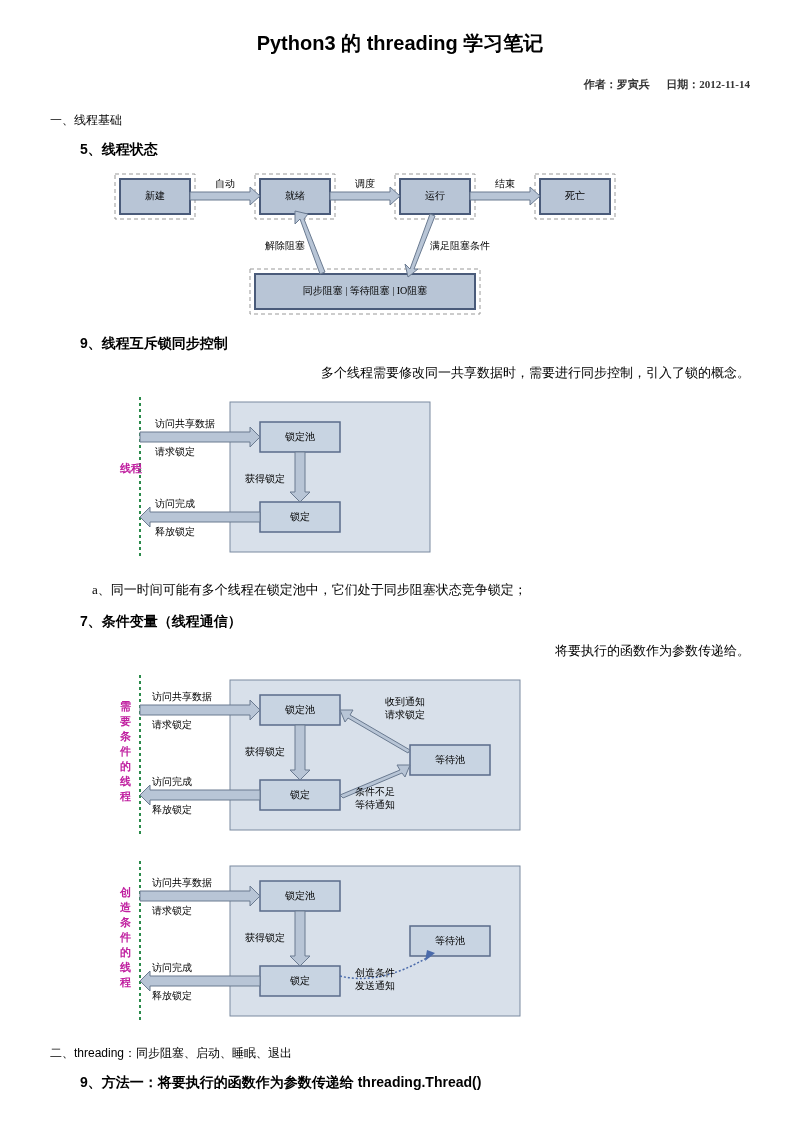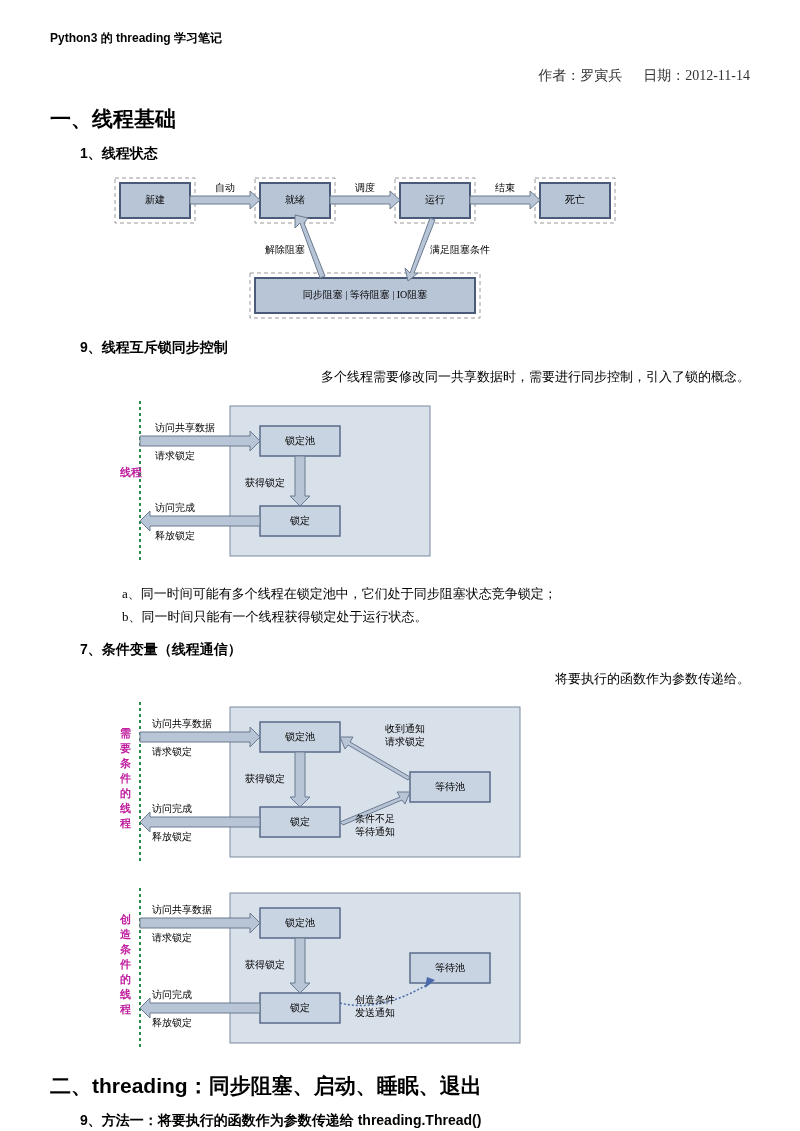--- a/index.html
+++ b/index.html
@@ -4,51 +4,53 @@
 <style>
 body {
   font-family: "SimSun", "宋体", serif;
   margin: 0;
   padding: 30px 50px;
   width: 700px;
   background: white;
   font-size: 13px;
 }
 .title {
-  font-size: 12px;
+  text-align: center;
+  font-size: 20px;
   font-weight: bold;
   font-family: "Microsoft YaHei", sans-serif;
   margin-bottom: 20px;
 }
 .meta {
   text-align: right;
-  font-size: 14px;
+  font-size: 11px;
   color: #333;
   margin-bottom: 20px;
+  font-weight: bold;
 }
 h1 {
-  font-size: 21px;
-  font-weight: bold;
+  font-size: 12px;
+  font-weight: normal;
   font-family: "SimHei", "Microsoft YaHei", sans-serif;
   margin: 15px 0 10px 0;
 }
 h2 {
   font-size: 14px;
   font-weight: bold;
   font-family: "SimHei", "Microsoft YaHei", sans-serif;
   margin: 12px 0 10px 30px;
 }
 .para {
   margin-left: 50px;
   line-height: 1.6;
   margin-bottom: 8px;
   text-align: right;
 }
 .notes {
-  margin-left: 72px;
+  margin-left: 42px;
   line-height: 1.8;
   margin-top: 8px;
 }
 .diagram {
   margin-left: 50px;
   margin-top: 8px;
   margin-bottom: 12px;
 }
 .state-box {
   fill: #b8c5d6;
@@ -111,21 +113,21 @@
 <div class="title">Python3 的 threading 学习笔记</div>
 
 <div class="meta">
   <span>作者：罗寅兵</span>
   &nbsp;&nbsp;&nbsp;&nbsp;
   <span>日期：2012-11-14</span>
 </div>
 
 <h1>一、线程基础</h1>
 
-<h2>1、线程状态</h2>
+<h2>5、线程状态</h2>
 
 <div class="diagram">
 <svg width="550" height="150">
   <defs>
     <marker id="ah1" markerWidth="10" markerHeight="8" refX="9" refY="4" orient="auto">
       <polygon points="0,0 10,4 0,8" fill="#8a9ab0"></polygon>
     </marker>
   </defs>
 
   <rect class="dashed-border" x="15" y="5" width="80" height="45"></rect>
@@ -178,21 +180,20 @@
   <polygon class="arrow-line" points="195,60 195,100 190,100 200,110 210,100 205,100 205,60"></polygon>
   <text class="label-text" x="145" y="90">获得锁定</text>
   <polygon class="arrow-line" points="160,120 50,120 50,115 40,125 50,135 50,130 160,130"></polygon>
   <text class="label-text" x="55" y="115">访问完成</text>
   <text class="label-text" x="55" y="143">释放锁定</text>
 </svg>
 </div>
 
 <div class="notes">
   <div>a、同一时间可能有多个线程在锁定池中，它们处于同步阻塞状态竞争锁定；</div>
-  <div>b、同一时间只能有一个线程获得锁定处于运行状态。</div>
 </div>
 
 <h2>7、条件变量（线程通信）</h2>
 <div class="para">将要执行的函数作为参数传递给。</div>
 
 <div class="diagram">
 <svg width="430" height="170">
   <line class="vert-dash" x1="40" y1="5" x2="40" y2="165"></line>
   <text class="vert-label">
     <tspan x="20" y="40">需</tspan><tspan x="20" y="55">要</tspan><tspan x="20" y="70">条</tspan>

